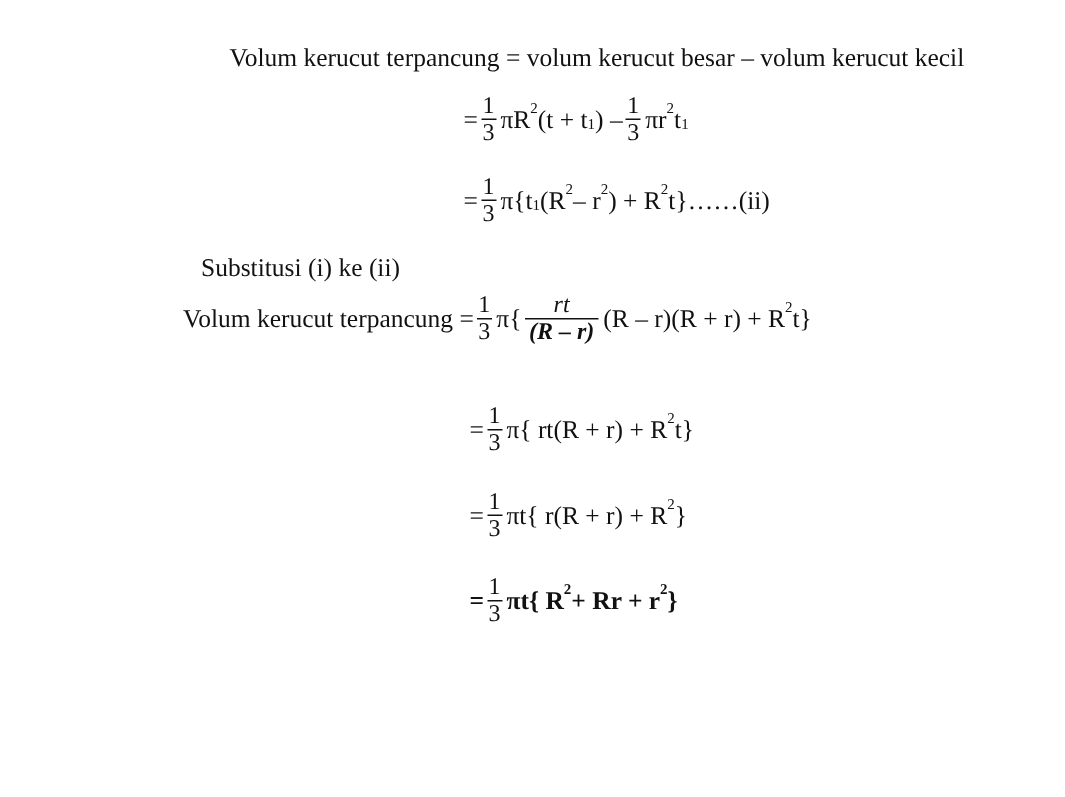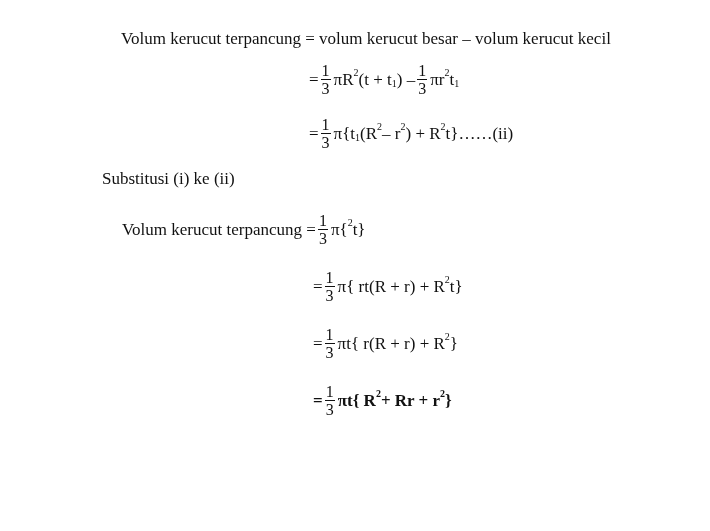--- a/index.html
+++ b/index.html
@@ -1,20 +1,20 @@
 <!DOCTYPE html>
 <html><head>
 <meta charset="utf-8">
 <style>
   html, body { margin:0; padding:0; }
   body {
     width:710px; height:531px; background:#ffffff; position:relative; overflow:hidden;
     font-family:"Liberation Serif", "DejaVu Serif", serif; color:#111111; font-size:17px;
   }
-  .line { position:absolute; white-space:nowrap; line-height:1; }
+  .line { position:absolute; white-space:nowrap; line-height:1;margin-left:32px; }
   .eq { position:absolute; display:flex; align-items:center; white-space:nowrap; }
   .frac { display:inline-flex; flex-direction:column; align-items:center; vertical-align:middle; margin:0 3px 0 2px; }
   .frac .num { font-size:16px; line-height:17px; padding:0 1px; }
   .frac .den { font-size:16px; line-height:17px; padding:0 1px; border-top:1px solid #111; }
   .frac.big .num, .frac.big .den { font-style:italic; padding:0 3px; }
   .sup { font-size:10px; position:relative; top:-7px; }
   .sub { font-size:10px; position:relative; top:4px; }
   .bold { font-weight:bold; }
 </style>
 </head>
@@ -48,29 +48,33 @@
     <span class="sup">2</span>
     <span> – r</span>
     <span class="sup">2</span>
     <span>) + R</span>
     <span class="sup">2</span>
     <span>t}……(ii)</span>
 </div>
 
 <div class="line" style="left:102px; top:170px;">Substitusi (i) ke (ii)</div>
 
-<div class="eq" style="left:122px; top:212px;">
+<div class="eq" style="left:122px; top:195px;">
   <span>Volum kerucut terpancung</span>&nbsp;
   <span>=</span>
   <span class="frac">
     <span class="num">1</span>
     <span class="den">3</span>
   </span>
   <span>π{</span>
-  <span class="sup">2</span><span>t}</span>
+  <span class="frac big">
+    <span class="num">rt</span>
+    <span class="den bold">(R – r)</span>
+  </span>
+  <span>(R – r)(R + r) + R</span><span class="sup">2</span><span>t}</span>
 </div>
 
 <div class="eq" style="left:313px; top:269px;">
   <span>=</span>
   <span class="frac">
     <span class="num">1</span>
     <span class="den">3</span>
   </span>
   <span>π{ rt(R + r) + R</span>
     <span class="sup">2</span>

